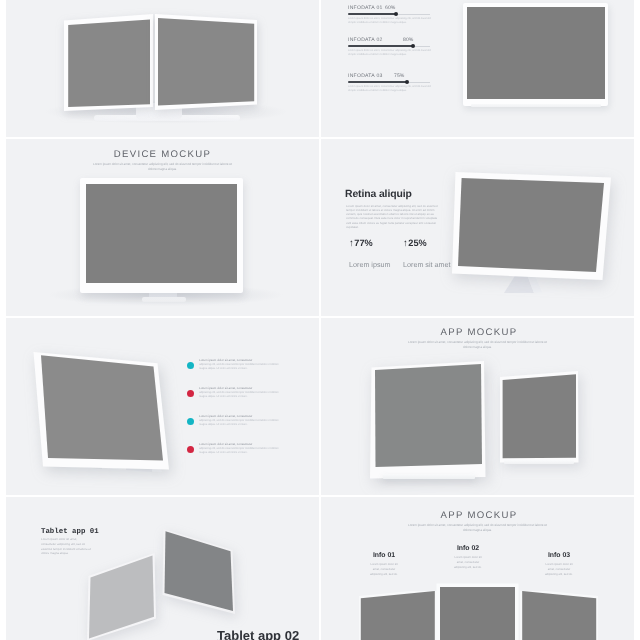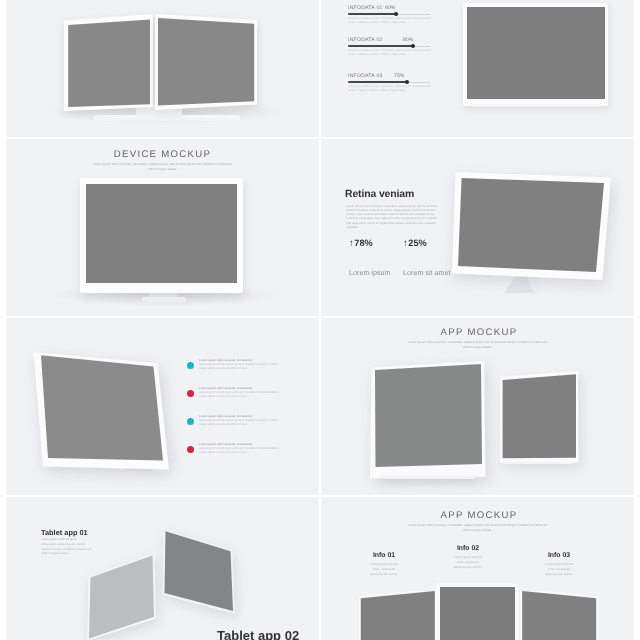--- a/index.html
+++ b/index.html
@@ -63,21 +63,21 @@
 .s3-floor{position:absolute;left:30px;top:148px;width:260px;height:20px;
   background:radial-gradient(ellipse at 50% 40%, rgba(158,163,174,.30) 0%, rgba(158,163,174,0) 64%);}
 
 
 .s4-h2{left:24px;top:50px;font-size:10.4px;letter-spacing:-.1px;}
 .s4-p{left:25px;top:65px;width:95px;font-size:2.9px;line-height:1.42;}
 .s4-st0{position:absolute;left:28px;top:99px;}
 .s4-st1{position:absolute;left:82px;top:99px;}
 .s4-val{font-size:9.2px;font-weight:700;color:#2f3238;white-space:nowrap;}
 .s4-arr{font-size:9.6px;margin-right:.5px;font-weight:400;position:relative;top:.3px;}
-.s4-lbl{font-size:7.2px;color:#8d9298;white-space:nowrap;margin-top:19px;}
+.s4-lbl{font-size:7.2px;color:#8d9298;white-space:nowrap;margin-top:11px;}
 .s4-mon{position:absolute;left:127px;top:26px;filter:drop-shadow(2px 5px 7px rgba(130,136,148,.26));}
 .s4-stand{position:absolute;left:182px;top:132px;width:50px;height:22px;}
 
 
 .s5-mon{position:absolute;left:21px;top:30px;filter:drop-shadow(3px 5px 7px rgba(130,136,148,.28));}
 .s5-foot{position:absolute;left:24px;top:139px;width:138px;height:16px;}
 .s5-list{position:absolute;left:181px;top:40px;width:124px;}
 .s5-item{position:relative;height:28px;padding-left:12px;}
 .s5-dot{position:absolute;left:0;top:4px;width:7px;height:7px;border-radius:50%;}
 .s5-t{font-size:3.0px;color:#8f949c;white-space:nowrap;}
@@ -87,21 +87,21 @@
 .s6-title{left:3px;right:0;top:9px;text-align:center;font-size:9.6px;letter-spacing:1.3px;}
 .s6-sub{left:83px;top:21.5px;width:147px;font-size:3.1px;line-height:1.72;}
 .s6-mA{position:absolute;left:48px;top:41px;filter:drop-shadow(3px 5px 7px rgba(130,136,148,.26));}
 .s6-mB{position:absolute;left:178px;top:52px;filter:drop-shadow(3px 5px 6px rgba(130,136,148,.22));}
 .s6-fA{position:absolute;left:62px;top:156px;width:92px;height:5px;border-radius:1px;
   background:linear-gradient(180deg,#f9fafb,#eff1f3);box-shadow:0 3px 6px rgba(140,146,157,.18);}
 .s6-fB{position:absolute;left:183px;top:142px;width:70px;height:4px;border-radius:1px;
   background:linear-gradient(180deg,#fafbfc,#f1f2f4);}
 
 
-.s7-h0{left:35px;top:30.5px;font-size:7.4px;}
+.s7-h0{left:35px;top:30.5px;font-size:7.4px;font-family:Liberation Mono, monospace;}
 .s7-t0{left:35px;top:40px;width:51px;font-size:2.95px;line-height:1.63;}
 .s7-h1{left:211px;top:131px;font-size:13px;}
 .s7-t1{left:211px;top:140.5px;width:51px;font-size:2.95px;line-height:1.63;}
 .s7-tabA{position:absolute;left:80px;top:55px;filter:drop-shadow(2px 4px 6px rgba(130,136,148,.22));}
 .s7-tabB{position:absolute;left:156px;top:30px;filter:drop-shadow(2px 4px 6px rgba(130,136,148,.22));}
 
 
 .s8-title{left:3px;right:0;top:12.5px;text-align:center;font-size:9.6px;letter-spacing:1.3px;}
 .s8-sub{left:83px;top:26px;width:147px;font-size:3.1px;line-height:1.72;}
 .s8-col{position:absolute;width:32px;text-align:center;}
@@ -172,24 +172,24 @@
   <div class="s3-sub sub">Lorem ipsum dolor sit amet, consectetur adipiscing elit, sed do eiusmod tempor incididunt ut labore et dolore magna aliqua.</div>
   <div class="s3-floor"></div>
   <div class="s3-neck"></div>
   <div class="s3-base"></div>
   <div class="s3-mon">
     <div class="s3-screen"></div>
   </div>
 </div>
 
 <div class="slide c1 r1">
-  <div class="s4-h2 h2">Retina veniam</div>
+  <div class="s4-h2 h2">Retina aliquip</div>
   <div class="s4-p body">Lorem ipsum dolor sit amet, consectetur adipiscing elit, sed do eiusmod tempor incididunt ut labore et dolore magna aliqua. Ut enim ad minim veniam, quis nostrud exercitation ullamco laboris nisi ut aliquip ex ea commodo consequat. Duis aute irure dolor in reprehenderit in voluptate velit esse cillum dolore eu fugiat nulla pariatur excepteur sint occaecat cupidatat.</div>
   <div class="s4-st0">
-    <div class="s4-val"><span class="s4-arr">↑</span><span>78%</span></div>
+    <div class="s4-val"><span class="s4-arr">↑</span><span>77%</span></div>
     <div class="s4-lbl">Lorem ipsum</div>
   </div>
   <div class="s4-st1">
     <div class="s4-val"><span class="s4-arr">↑</span><span>25%</span></div>
     <div class="s4-lbl">Lorem sit amet</div>
   </div>
   <div class="s4-stand">
     <svg viewBox="0 0 50 22" width="50" height="22">
       <polygon points="15,0 23,1 31,22 1,22" fill="#e2e4ea"></polygon>
       <polygon points="23,1 31,22 39,21 30,0" fill="#edeff3"></polygon>

